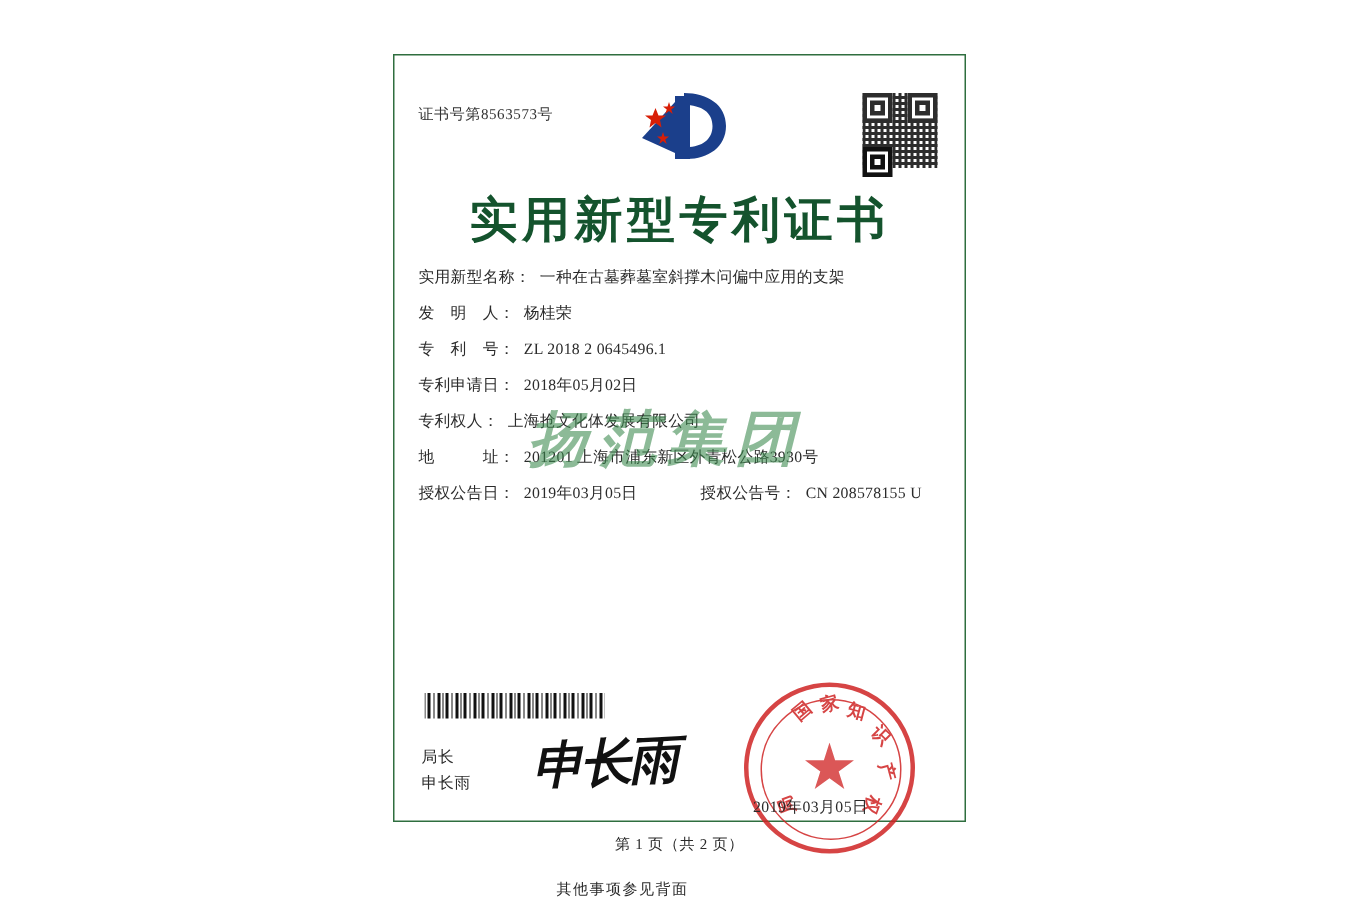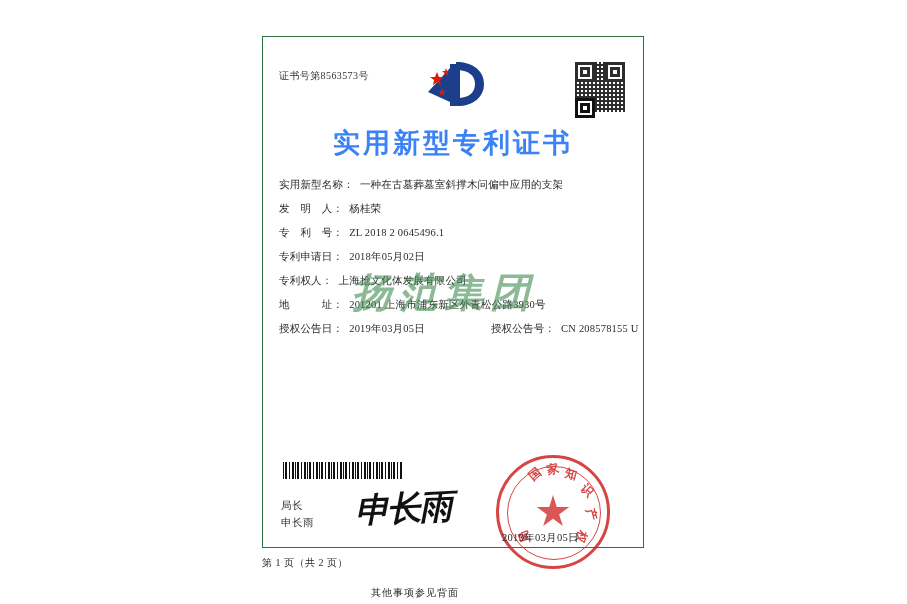--- a/index.html
+++ b/index.html
@@ -97,23 +97,23 @@
   }
 
   
   .title {
     position: absolute;
     left: 262px;
     top: 125px;
     width: 382px;
     text-align: center;
     font-family: "Liberation Serif", serif;
-    font-size: 27px;
+    font-size: 32px;
     font-weight: bold;
-    color: #3b82f6;
+    color: #14532d;
     letter-spacing: 3px;
   }
 
   
   .fields {
     position: absolute;
     left: 279px;
     top: 178px;
     width: 350px;
   }
@@ -129,21 +129,21 @@
   .row .label {
     color: #2b2b2b;
     letter-spacing: 0.2px;
   }
   .row .value {
     color: #2b2b2b;
     margin-left: 6px;
     letter-spacing: 0.2px;
   }
   .row.two .label2 {
-    margin-left: 66px;
+    margin-left: 42px;
   }
 
   
   .watermark {
     position: absolute;
     left: 352px;
     top: 265px;
     font-size: 40px;
     font-weight: bold;
     color: #3b8a4e;
@@ -257,21 +257,21 @@
     color: #2b2b2b;
     letter-spacing: 0.3px;
   }
 
   
   .page-no {
     position: absolute;
     left: 262px;
     top: 556px;
     width: 382px;
-    text-align: left;
+    text-align: center;
     font-size: 10px;
     color: #2b2b2b;
     letter-spacing: 0.5px;
   }
   .bottom-note {
     position: absolute;
     left: 0;
     top: 586px;
     width: 830px;
     text-align: center;

